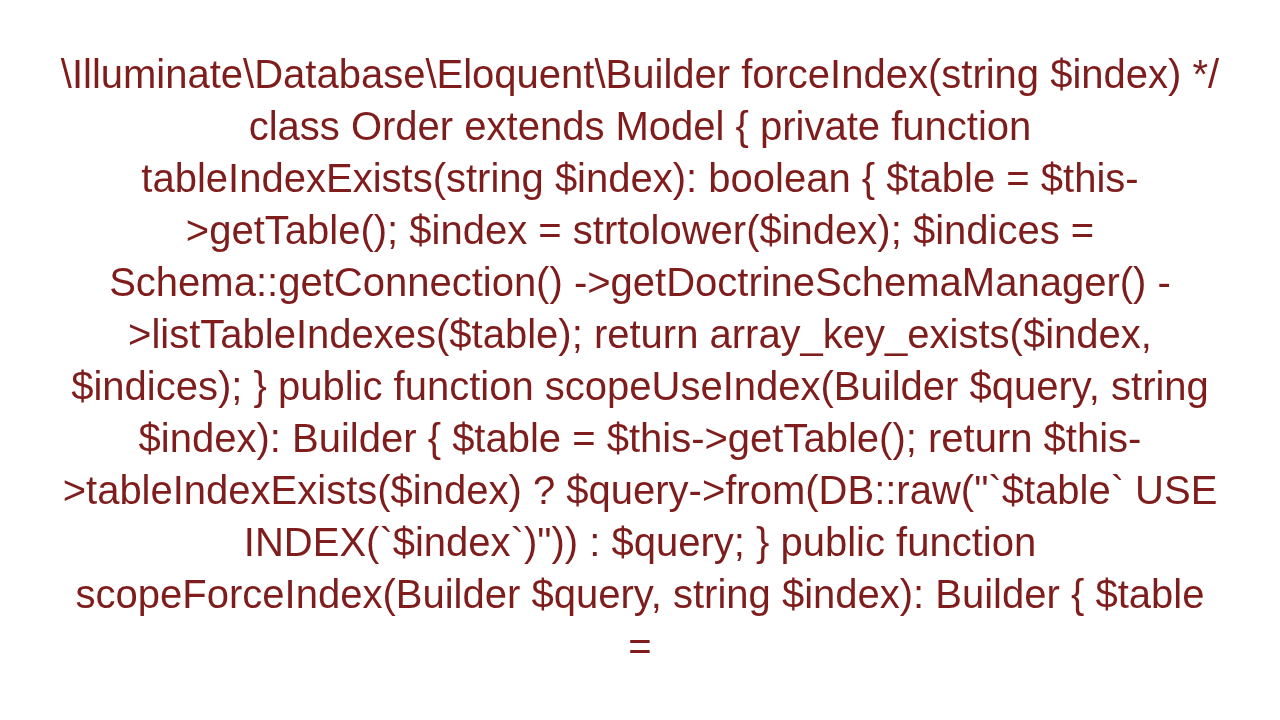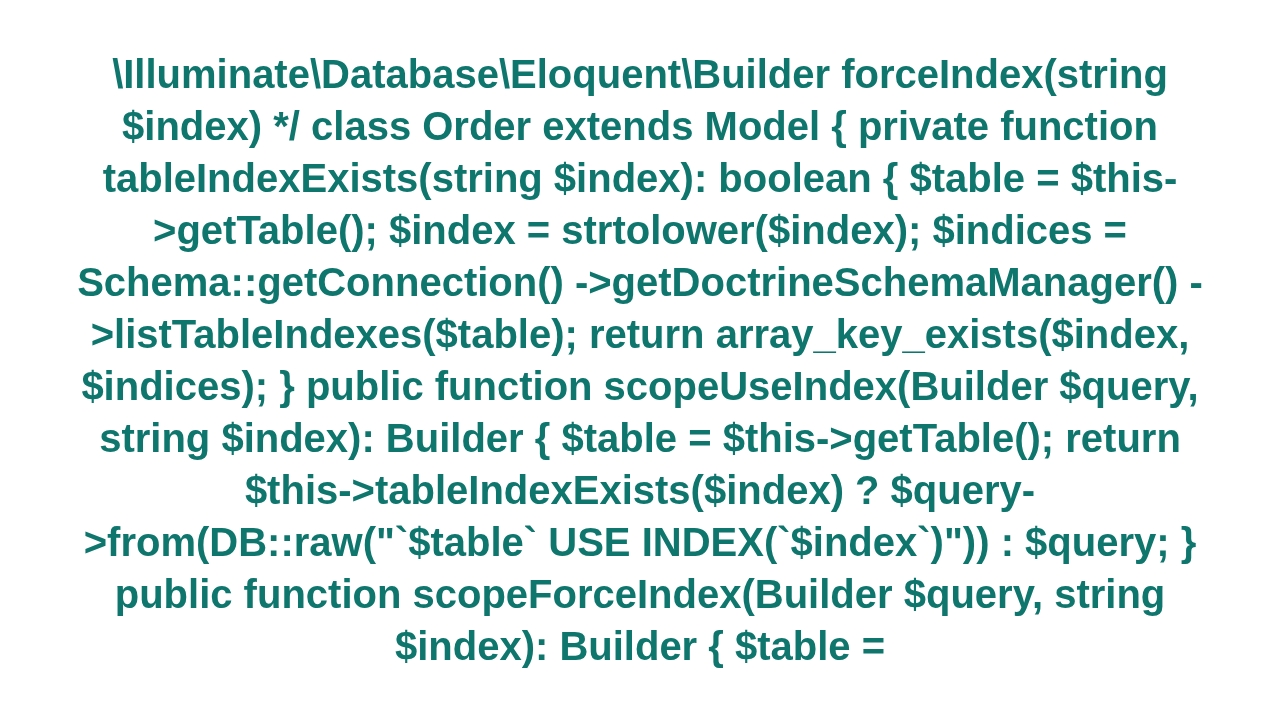--- a/index.html
+++ b/index.html
@@ -15,22 +15,22 @@
       overflow: hidden;
       display: flex;
       align-items: center;
       justify-content: center;
     }
     .code-block {
       width: 1160px;
       text-align: center;
       font-size: 40px;
       line-height: 1.3;
-      color: #0f766e;
+      color: #7f1d1d;
       white-space: normal;
       word-break: normal;
-      font-weight: 700;
+      font-weight: 400;
     }
   </style>
 </head>
 <body>
 
 <div class="code-block">\Illuminate\Database\Eloquent\Builder forceIndex(string $index)  */ class Order extends Model {     private function tableIndexExists(string $index): boolean     {         $table = $this-&gt;getTable();          $index = strtolower($index);          $indices = Schema::getConnection()             -&gt;getDoctrineSchemaManager()             -&gt;listTableIndexes($table);          return array_key_exists($index, $indices);     }      public function scopeUseIndex(Builder $query, string $index): Builder     {         $table = $this-&gt;getTable();          return $this-&gt;tableIndexExists($index)             ? $query-&gt;from(DB::raw("`$table` USE INDEX(`$index`)"))             : $query;     }      public function scopeForceIndex(Builder $query, string $index): Builder     {         $table =</div>
 
 </body></html>

